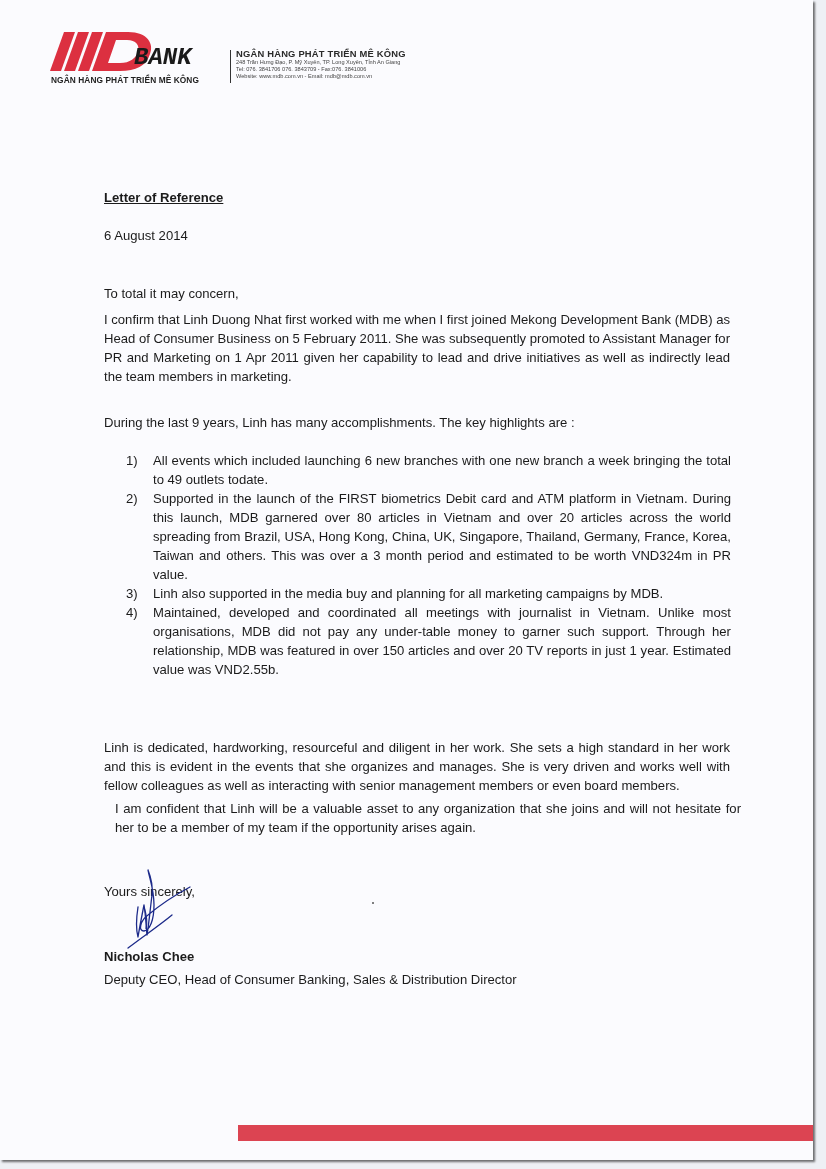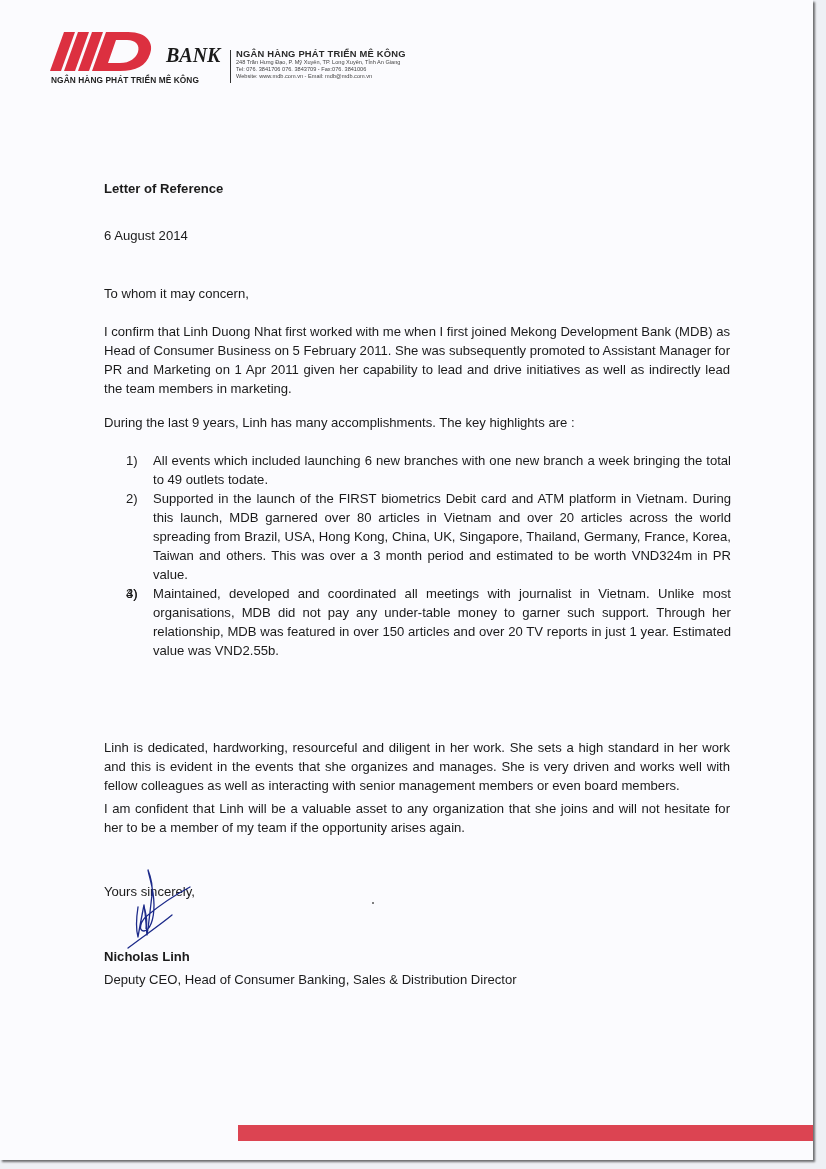--- a/index.html
+++ b/index.html
@@ -11,47 +11,47 @@
     }
     .page {
       position: absolute; left: 0; top: 0;
       width: 813px; height: 1160px;
       background: #fbfbfe;
       box-shadow: 2px 2px 2px rgba(0,0,0,0.55);
     }
     .logo { position: absolute; left: 50px; top: 30px; width: 180px; height: 60px; }
     .logo-mark { position: absolute; left: 0; top: 0; }
     .logo-bank {
-      position: absolute; left: 116px; top: 14px;
-      font-family: Liberation Serif, serif; font-weight: bold; font-style: italic;
-      font-size: 20px; color: #1a1a1a; letter-spacing: 0px;
+      position: absolute; left: 84px; top: 14px;
+      font-family: Liberation Mono, monospace; font-weight: bold; font-style: italic;
+      font-size: 24px; color: #1a1a1a; letter-spacing: 0px;
     }
     .logo-sub {
       position: absolute; left: 1px; top: 45px;
       font-size: 8.3px; font-weight: bold; color: #222; white-space: nowrap; letter-spacing: 0.1px;
     }
     .hdr-divider { position: absolute; left: 230px; top: 50px; width: 1px; height: 33px; background: #333; }
     .hdr-info { position: absolute; left: 236px; top: 48px; color: #333; white-space: nowrap; }
     .hdr-name { font-size: 9.4px; font-weight: bold; color: #2a2a2a; line-height: 11px; letter-spacing: 0.2px; }
     .hdr-line { font-size: 5.6px; line-height: 7.2px; color: #444; }
 
     .doc { position: absolute; left: 104px; top: 0; width: 626px;
       font-family: "Liberation Sans", sans-serif; font-size: 13.1px; color: #1b1b1b; }
     .t { position: absolute; white-space: nowrap; }
-    .heading { top: 181px; font-weight: bold; }
+    .heading { top: 190px; font-weight: bold; text-decoration: underline; }
     .date { top: 228px; }
     .salutation { top: 286px; }
     .para { position: absolute; left: 0; width: 626px; line-height: 19px; text-align: justify; }
-    .p1 { top: 322px; }
+    .p1 { top: 310px; }
     .p2 { top: 413px; }
     .list { position: absolute; left: 22px; top: 451px; width: 605px; margin: 0; padding: 0; list-style: none; }
     .list li { position: relative; padding-left: 27px; line-height: 19px; text-align: justify; }
     .list .num { position: absolute; left: 0; top: 0; }
     .p3 { top: 738px; }
-    .p4 { top: 799px; }
+    .p4 { top: 799px; margin-left: 11px; }
     .closing { top: 884px; }
     .signer { top: 949px; font-weight: bold; }
     .signer-title { top: 972px; }
     .signature { position: absolute; left: 120px; top: 865px; }
     .dot { position: absolute; left: 372px; top: 902px; width: 2px; height: 2px; background: #555; border-radius: 1px; }
     .footer-bar { position: absolute; left: 238px; top: 1125px; width: 575px; height: 16px; background: #dc4452; }
   </style>
 </head>
 <body>
 
@@ -72,46 +72,47 @@
   <div class="hdr-info">
     <div class="hdr-name">NGÂN HÀNG PHÁT TRIỂN MÊ KÔNG</div>
     <div class="hdr-line">248 Trần Hưng Đạo, P. Mỹ Xuyên, TP. Long  Xuyên, Tỉnh An Giang</div>
     <div class="hdr-line">Tel: 076. 3841706   076. 3843709  - Fax:076. 3841006</div>
     <div class="hdr-line">Website: www.mdb.com.vn - Email: mdb@mdb.com.vn</div>
   </div>
 
   <div class="doc">
     <div class="t heading">Letter of Reference</div>
     <div class="t date">6 August 2014</div>
-    <div class="t salutation">To whom it may concern,</div>
+    <div class="t salutation">To total it may concern,</div>
     <div class="para p1">I confirm that Linh Duong Nhat first worked with me when I first joined Mekong Development Bank (MDB) as Head of Consumer Business on 5 February 2011. She was subsequently promoted to Assistant Manager for PR and Marketing on 1 Apr 2011 given her capability to lead and drive initiatives as well as indirectly lead the team members in marketing.</div>
     <div class="para p2">During the last 9 years, Linh has many accomplishments. The key highlights are :</div>
 
     <ul class="list">
       <li>
         <span class="num">1)</span>
         <span>All events which included launching 6 new branches with one new branch a week bringing the total to 49 outlets todate.</span>
       </li>
       <li>
         <span class="num">2)</span>
         <span>Supported in the launch of the FIRST biometrics Debit card and ATM platform in Vietnam. During this launch, MDB garnered over 80 articles in Vietnam and over 20 articles across the world spreading from Brazil, USA, Hong Kong, China, UK, Singapore, Thailand, Germany, France, Korea, Taiwan and others. This was over a 3 month period and estimated to be worth VND324m in PR value.</span>
       </li>
       <li>
         <span class="num">3)</span>
+        <span>Linh also supported in the media buy and planning for all marketing campaigns by MDB.</span>
       </li>
       <li>
         <span class="num">4)</span>
         <span>Maintained, developed and coordinated all meetings with journalist in Vietnam. Unlike most organisations, MDB did not pay any under-table money to garner such support. Through her relationship, MDB was featured in over 150 articles and over 20 TV reports in just 1 year. Estimated value was VND2.55b.</span>
       </li>
     </ul>
 
     <div class="para p3">Linh is dedicated, hardworking, resourceful and diligent in her work. She sets a high standard in her work and this is evident in the events that she organizes and manages. She is very driven and works well with fellow colleagues as well as interacting with senior management members or even board members.</div>
     <div class="para p4">I am confident that Linh will be a valuable asset to any organization that she joins and will not hesitate for her to be a member of my team if the opportunity arises again.</div>
     <div class="t closing">Yours sincerely,</div>
-    <div class="t signer">Nicholas Linh</div>
+    <div class="t signer">Nicholas Chee</div>
     <div class="t signer-title">Deputy CEO, Head of Consumer Banking, Sales &amp; Distribution Director</div>
   </div>
 
   <svg class="signature" width="80" height="90" viewBox="0 0 80 90">
     <path d="M18,42 C16,55 16,65 18,72 C20,60 22,50 24,40 C26,52 26,62 27,70 C29,58 30,46 32,30 C33,20 30,10 28,5 C30,15 34,25 34,40 C34,55 30,65 24,66 C18,66 20,56 28,50 C40,40 55,30 70,22" fill="none" stroke="#1c2a8a" stroke-width="1.3" stroke-linecap="round" stroke-linejoin="round"></path>
     <path d="M8,83 C25,70 40,60 52,50" fill="none" stroke="#1c2a8a" stroke-width="1.3" stroke-linecap="round"></path>
     <path d="M24,42 C26,48 28,56 26,64" fill="none" stroke="#1c2a8a" stroke-width="1.1"></path>
   </svg>
   <div class="dot"></div>
 

